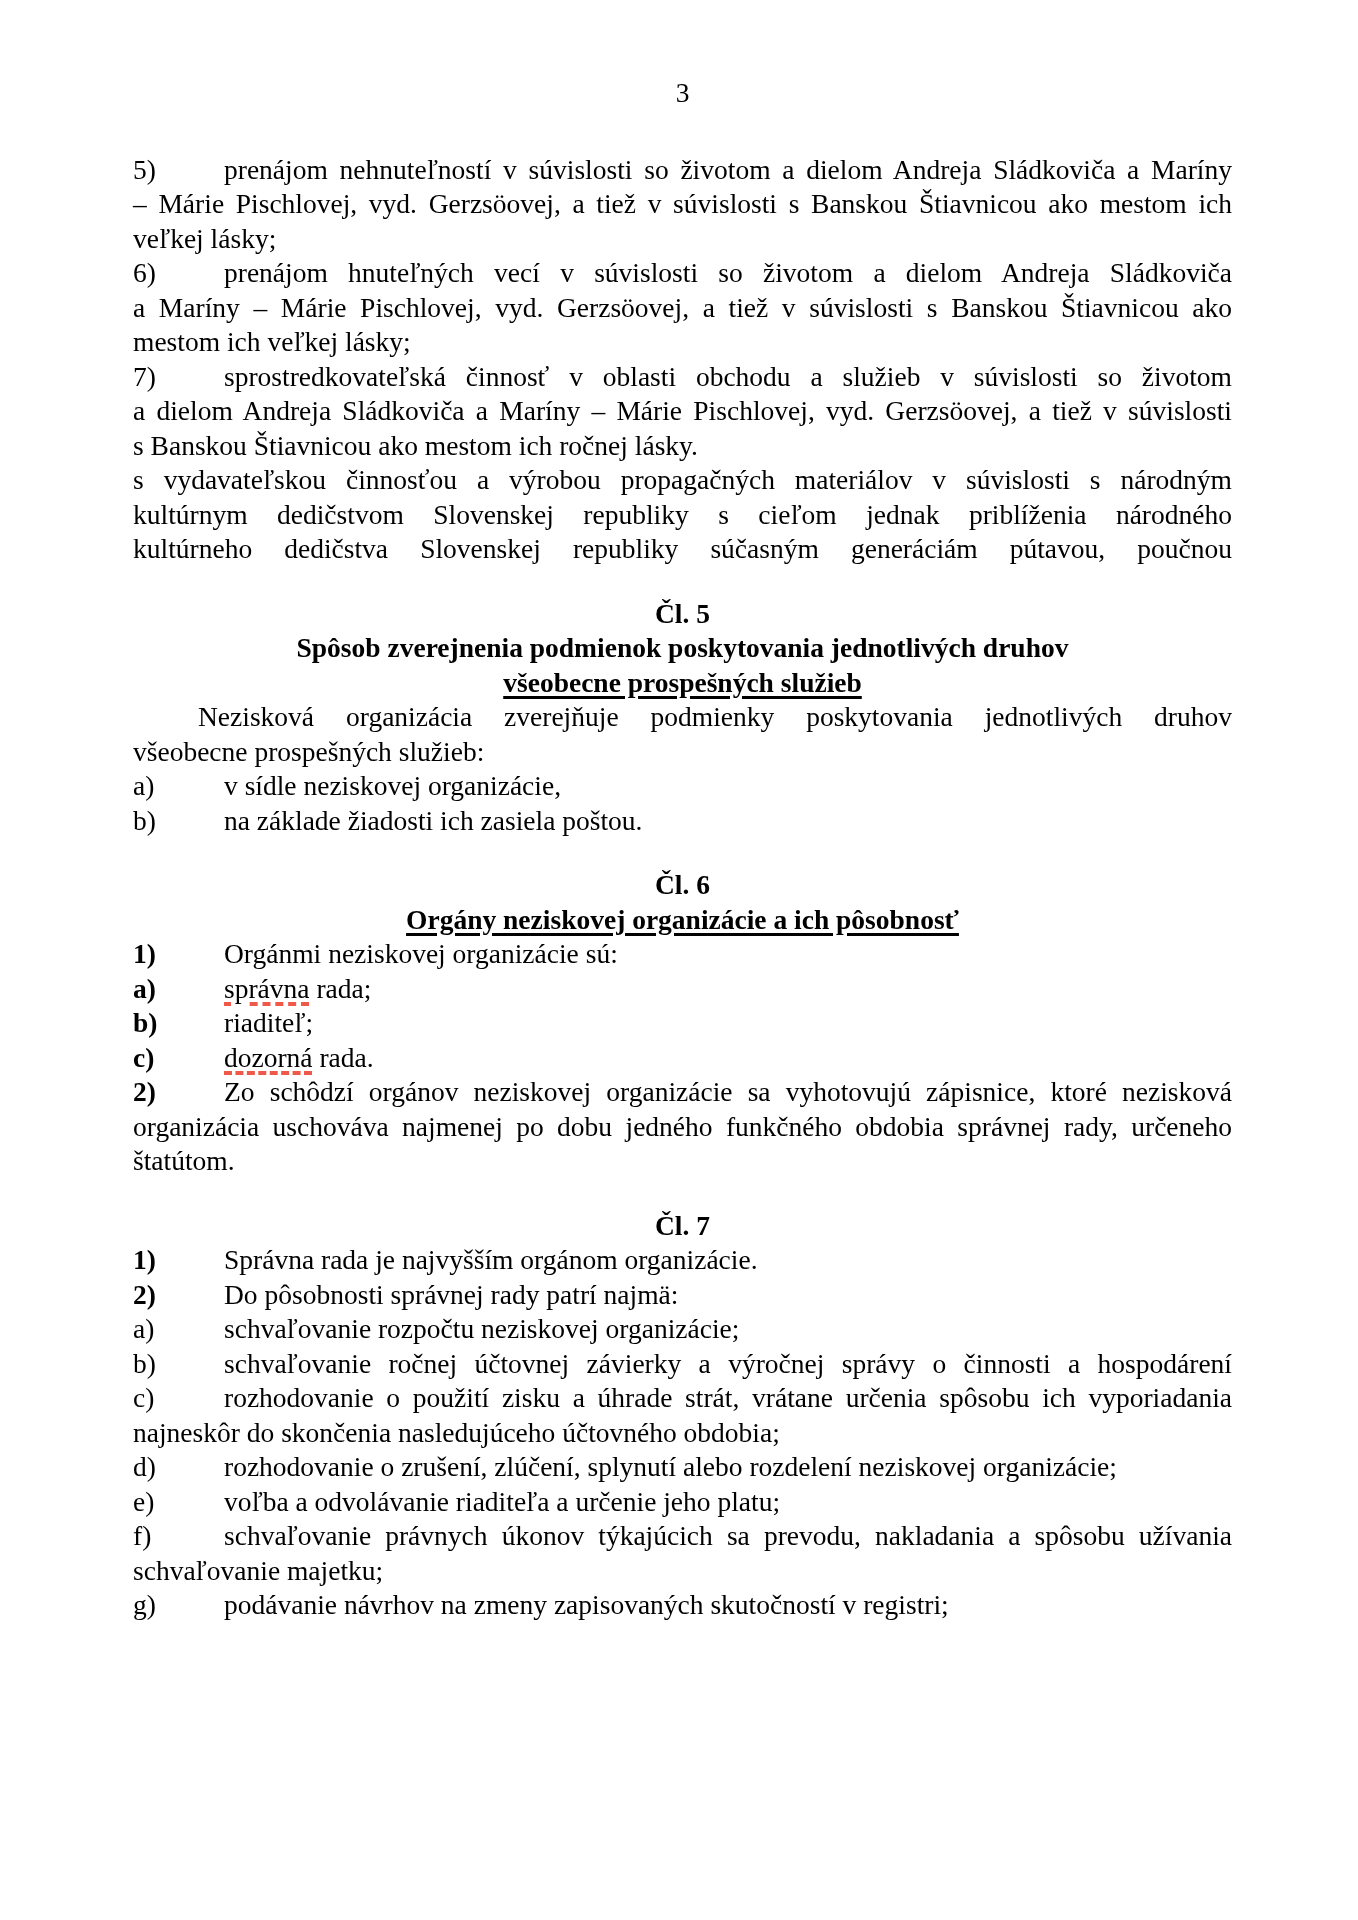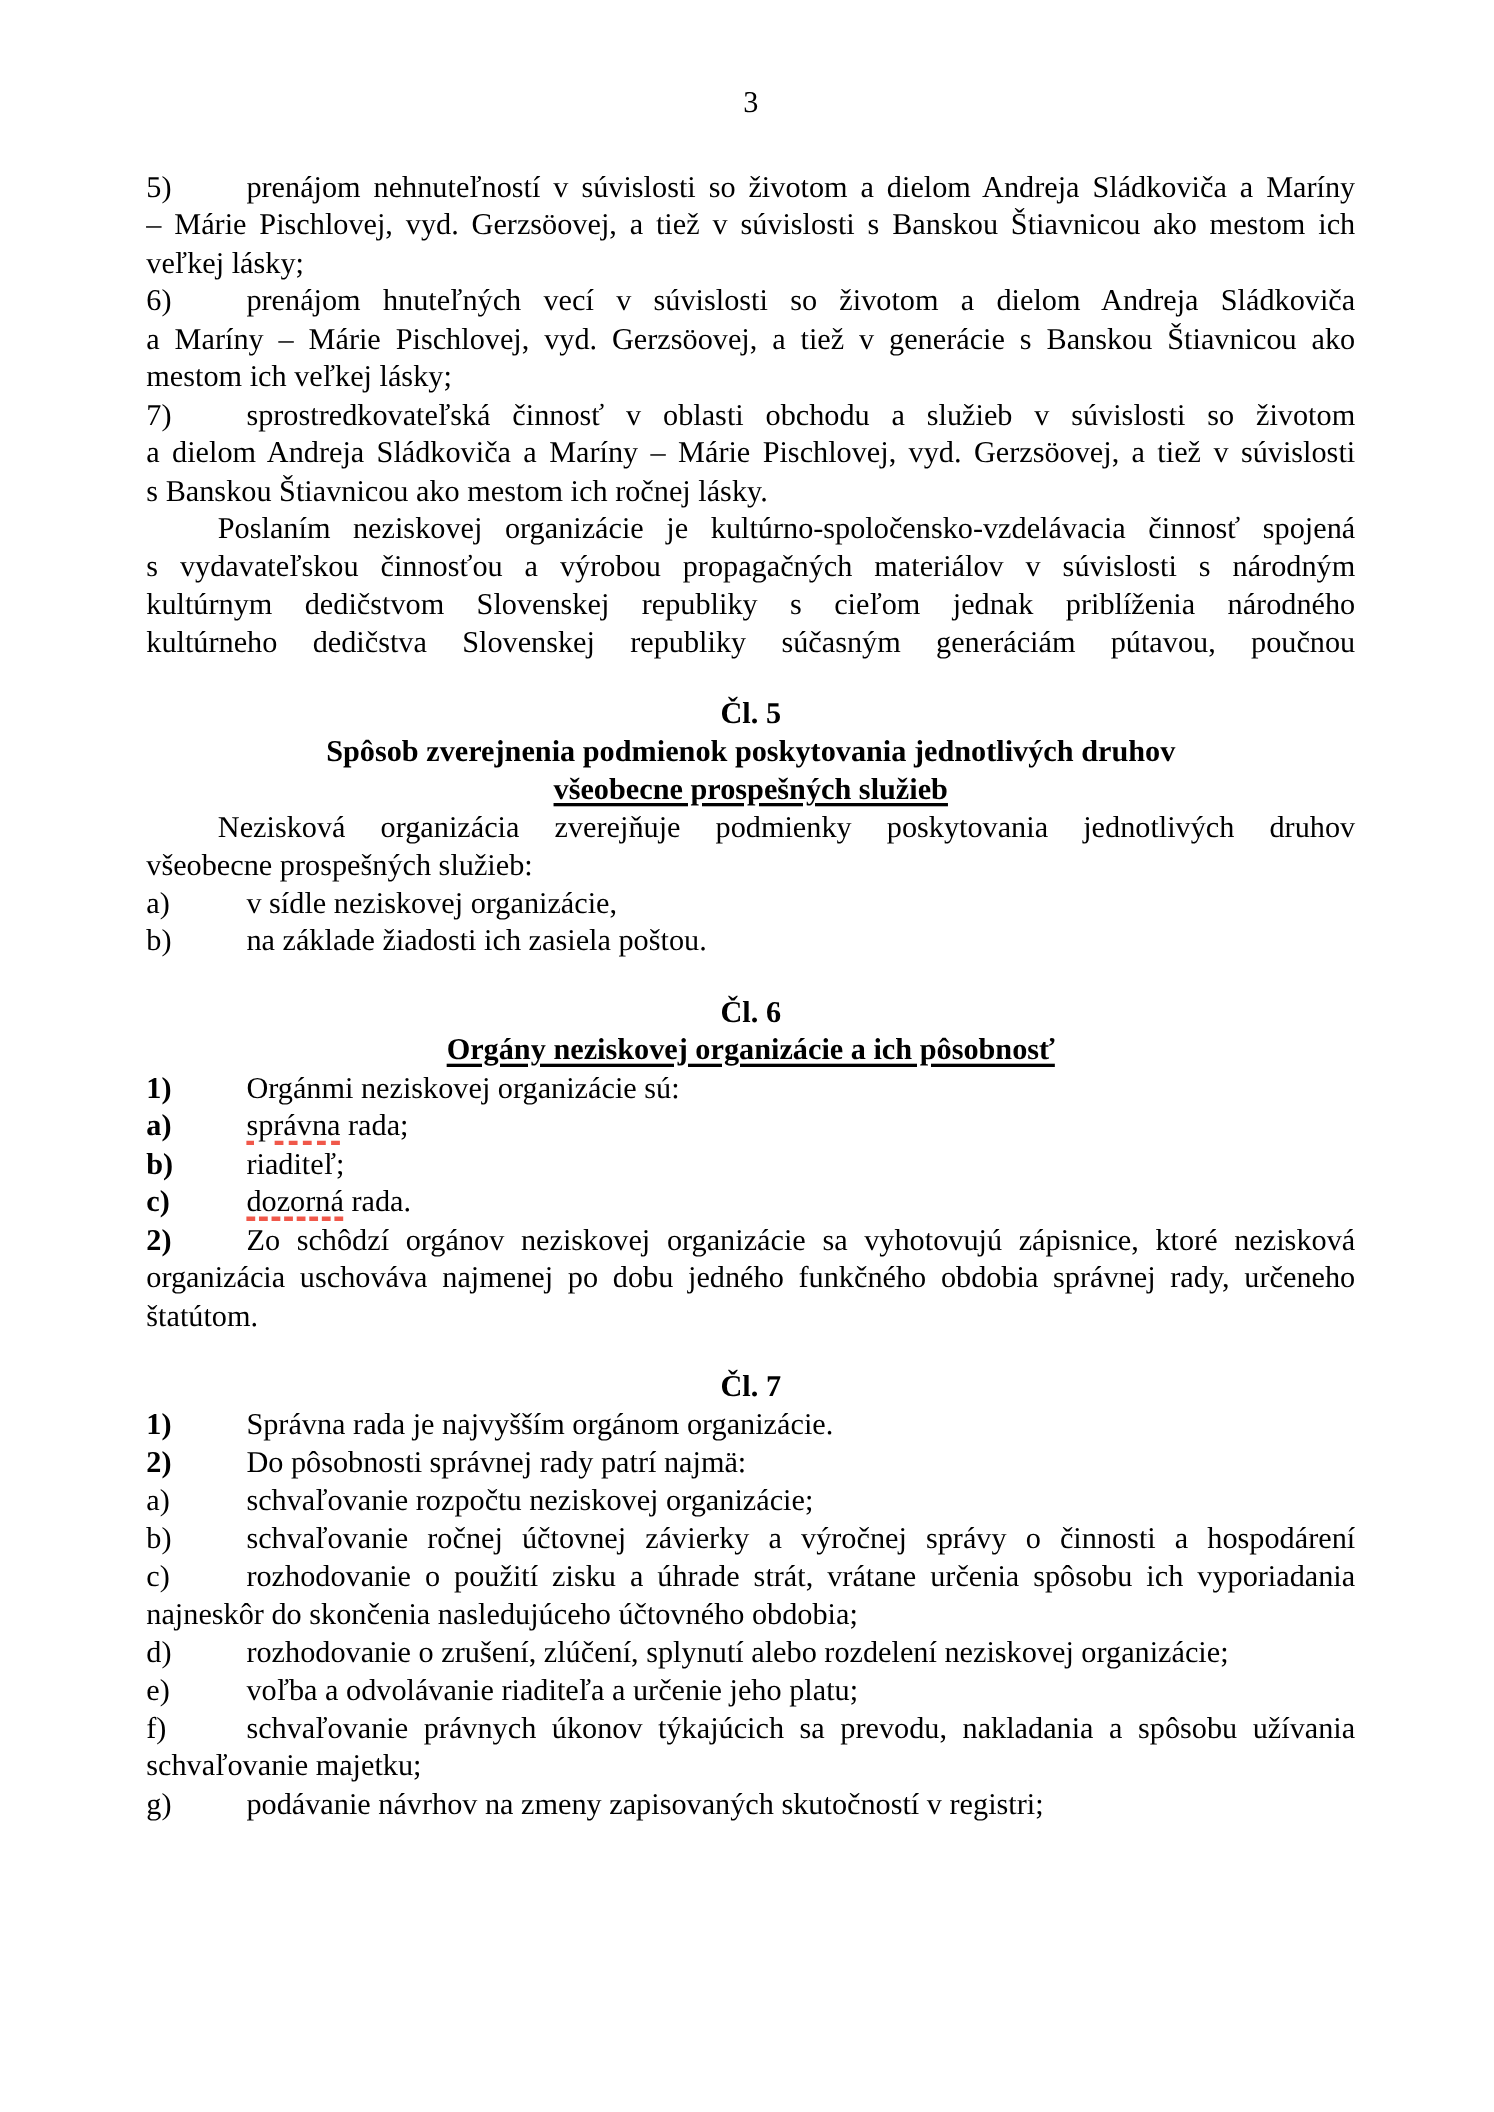--- a/index.html
+++ b/index.html
@@ -46,26 +46,25 @@
 </head>
 <body>
 
 <div class="page">
   <div class="pageno">3</div>
   <div>
       <div class="line j has-marker"><span class="marker">5)</span>prenájom nehnuteľností v súvislosti so životom a dielom Andreja Sládkoviča a Maríny</div>
       <div class="line j">– Márie Pischlovej, vyd. Gerzsöovej, a tiež v súvislosti s Banskou Štiavnicou ako mestom ich</div>
       <div class="line l">veľkej lásky;</div>
       <div class="line j has-marker"><span class="marker">6)</span>prenájom hnuteľných vecí v súvislosti so životom a dielom Andreja Sládkoviča</div>
-      <div class="line j">a Maríny – Márie Pischlovej, vyd. Gerzsöovej, a tiež v generácie s Banskou Štiavnicou ako</div>
+      <div class="line j">a Maríny – Márie Pischlovej, vyd. Gerzsöovej, a tiež v súvislosti s Banskou Štiavnicou ako</div>
       <div class="line l">mestom ich veľkej lásky;</div>
       <div class="line j has-marker"><span class="marker">7)</span>sprostredkovateľská činnosť v oblasti obchodu a služieb v súvislosti so životom</div>
       <div class="line j">a dielom Andreja Sládkoviča a Maríny – Márie Pischlovej, vyd. Gerzsöovej, a tiež v súvislosti</div>
       <div class="line l">s Banskou Štiavnicou ako mestom ich ročnej lásky.</div>
-      <div class="line j fi">Poslaním neziskovej organizácie je kultúrno-spoločensko-vzdelávacia činnosť spojená</div>
       <div class="line j">s vydavateľskou činnosťou a výrobou propagačných materiálov v súvislosti s národným</div>
       <div class="line j">kultúrnym dedičstvom Slovenskej republiky s cieľom jednak priblíženia národného</div>
       <div class="line j">kultúrneho dedičstva Slovenskej republiky súčasným generáciám pútavou, poučnou</div>
       <div class="line c gap-before bold">Čl. 5</div>
       <div class="line c bold">Spôsob zverejnenia podmienok poskytovania jednotlivých druhov</div>
       <div class="line c bold"><span class="u-span">všeobecne prospešných služieb</span></div>
       <div class="line j fi">Nezisková organizácia zverejňuje podmienky poskytovania jednotlivých druhov</div>
       <div class="line l">všeobecne prospešných služieb:</div>
       <div class="line l has-marker"><span class="marker">a)</span>v sídle neziskovej organizácie,</div>
       <div class="line l has-marker"><span class="marker">b)</span>na základe žiadosti ich zasiela poštou.</div>

